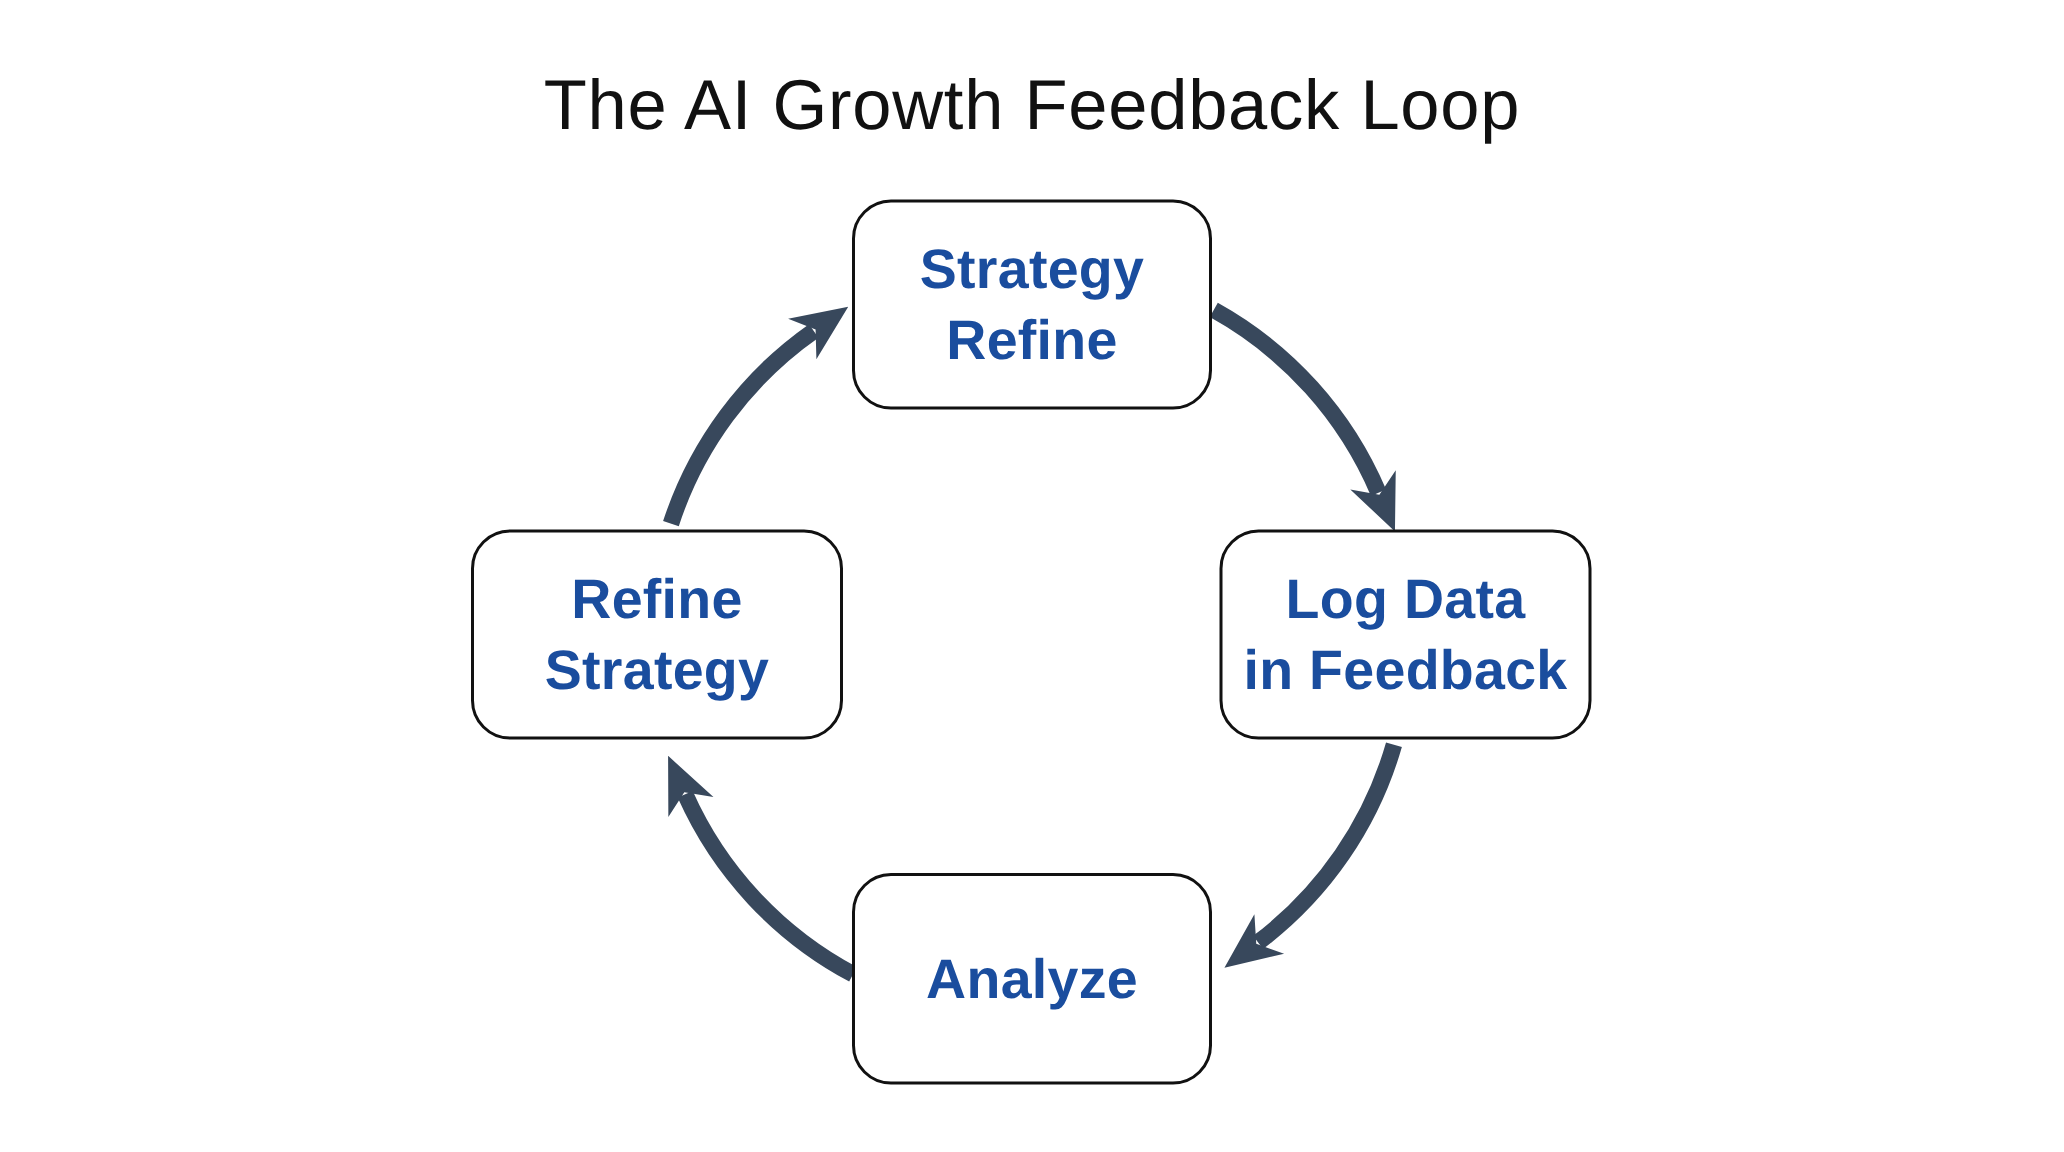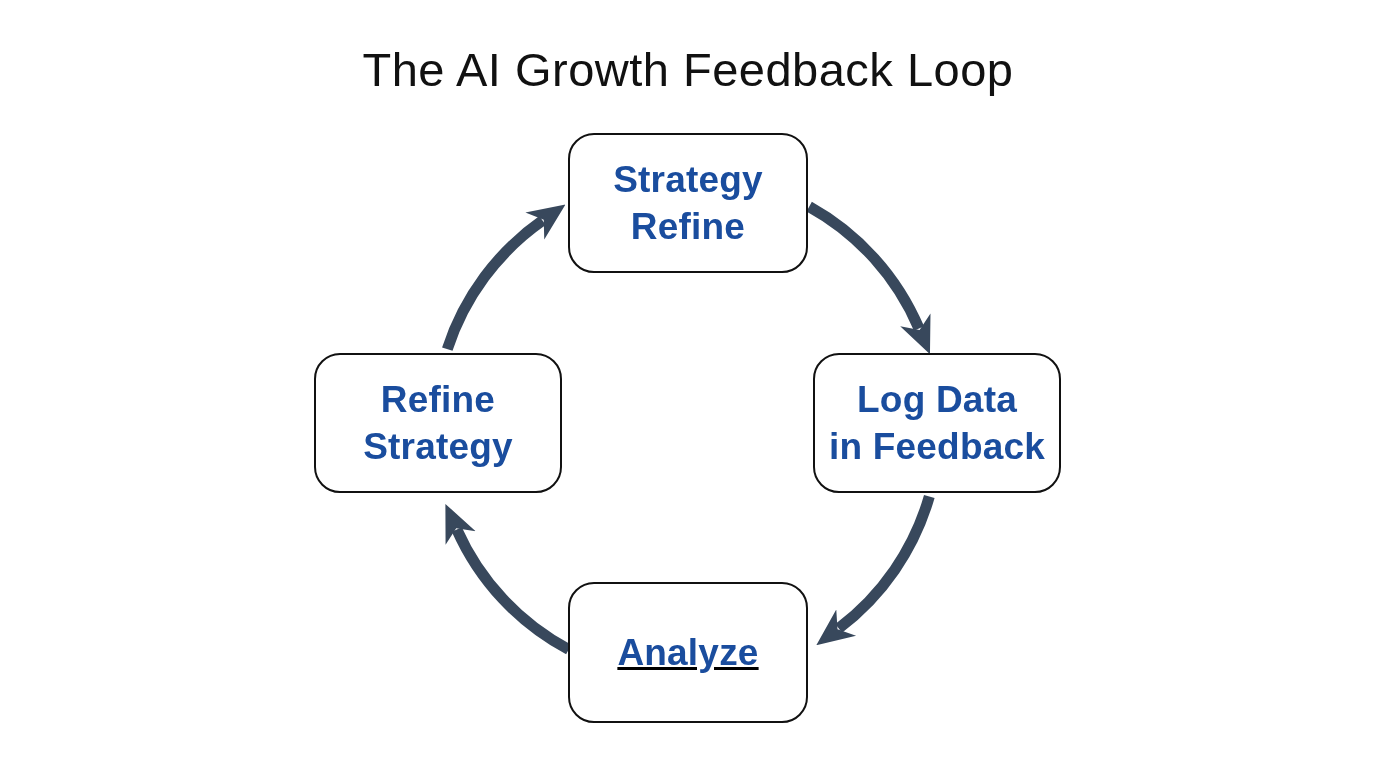--- a/index.html
+++ b/index.html
@@ -47,21 +47,21 @@
   .node-label {
     font-size: 37px;
     font-weight: 700;
     line-height: 47px;
     color: var(--node-text, #1a4d9e);
     letter-spacing: 0.2px;
   }
   .node-execute { left: 568px; top: 133px; width: 240px; height: 140px; }
   .node-logdata { left: 813px; top: 353px; width: 248px; height: 140px; text-align: center; }
   .node-refine  { left: 314px; top: 353px; width: 248px; height: 140px; }
-  .node-analyze { left: 568px; top: 582px; width: 240px; height: 141px; text-decoration: underline; }
+  .node-analyze { left: 568px; top: 582px; width: 240px; height: 141px; }
 </style>
 </head>
 <body>
 
 <div class="canvas">
 
   <h1 class="diagram-title">The AI Growth Feedback Loop</h1>
 
   <svg class="arrows-svg" width="1376" height="768" viewBox="0 0 1376 768">
     <defs>

